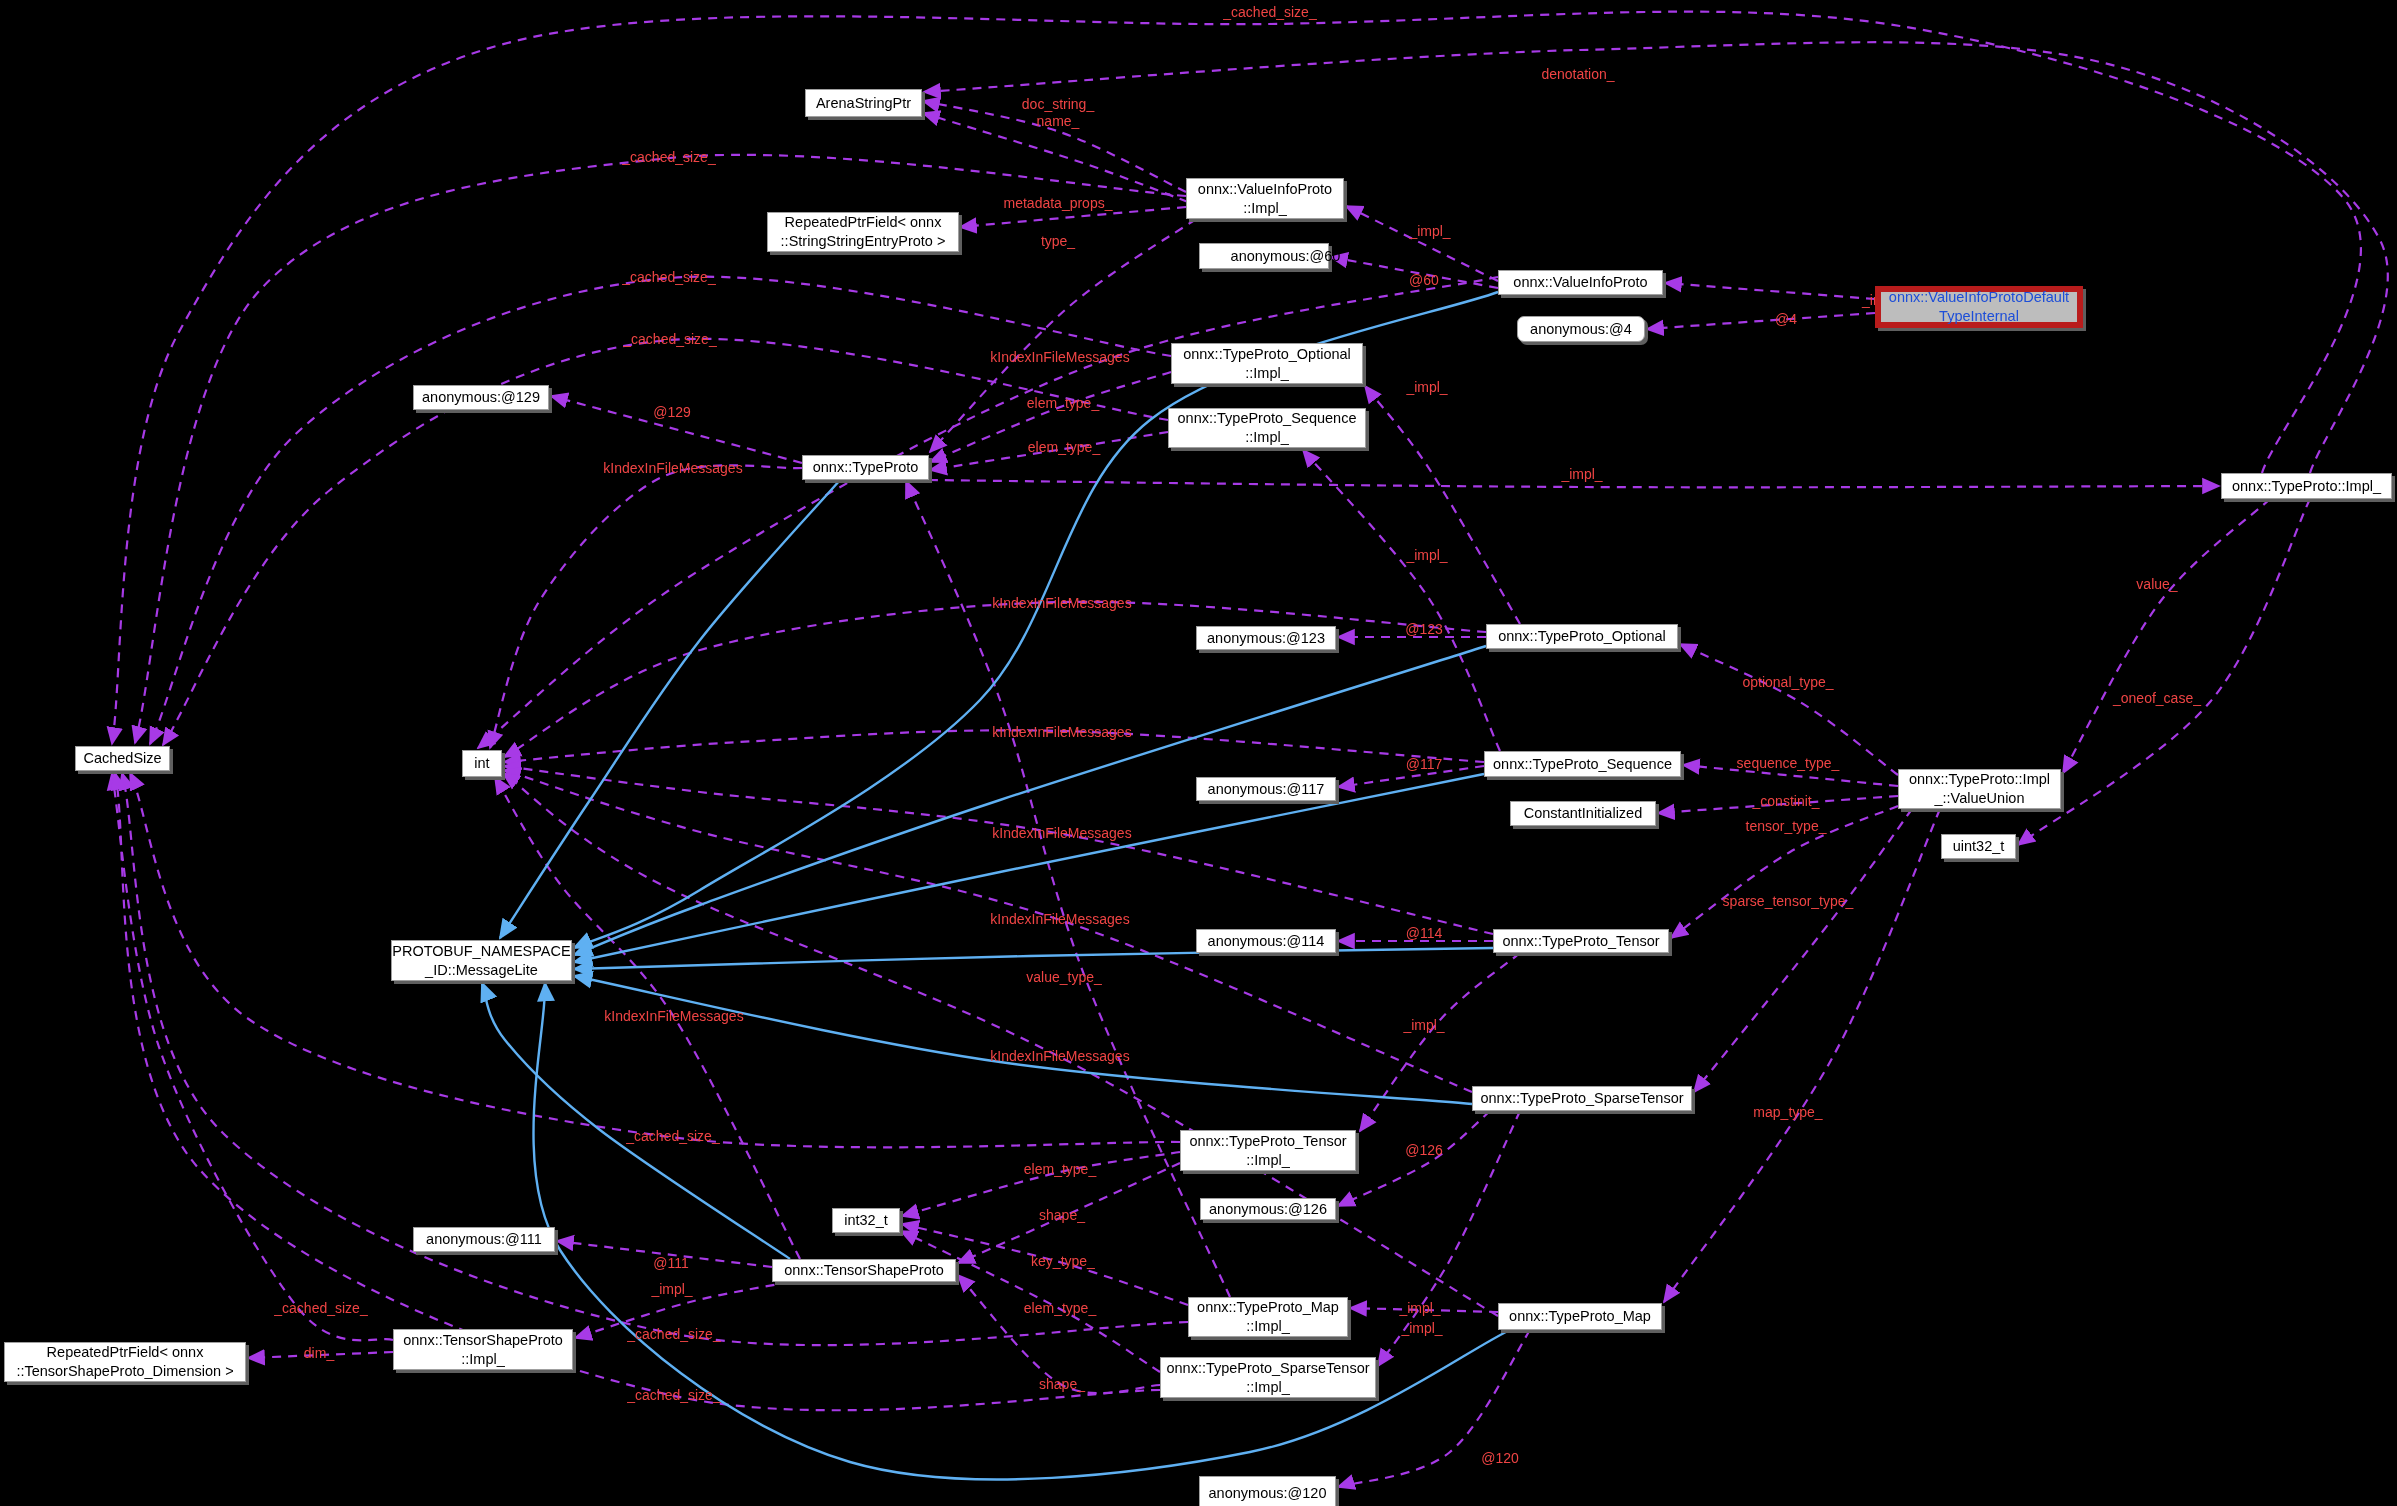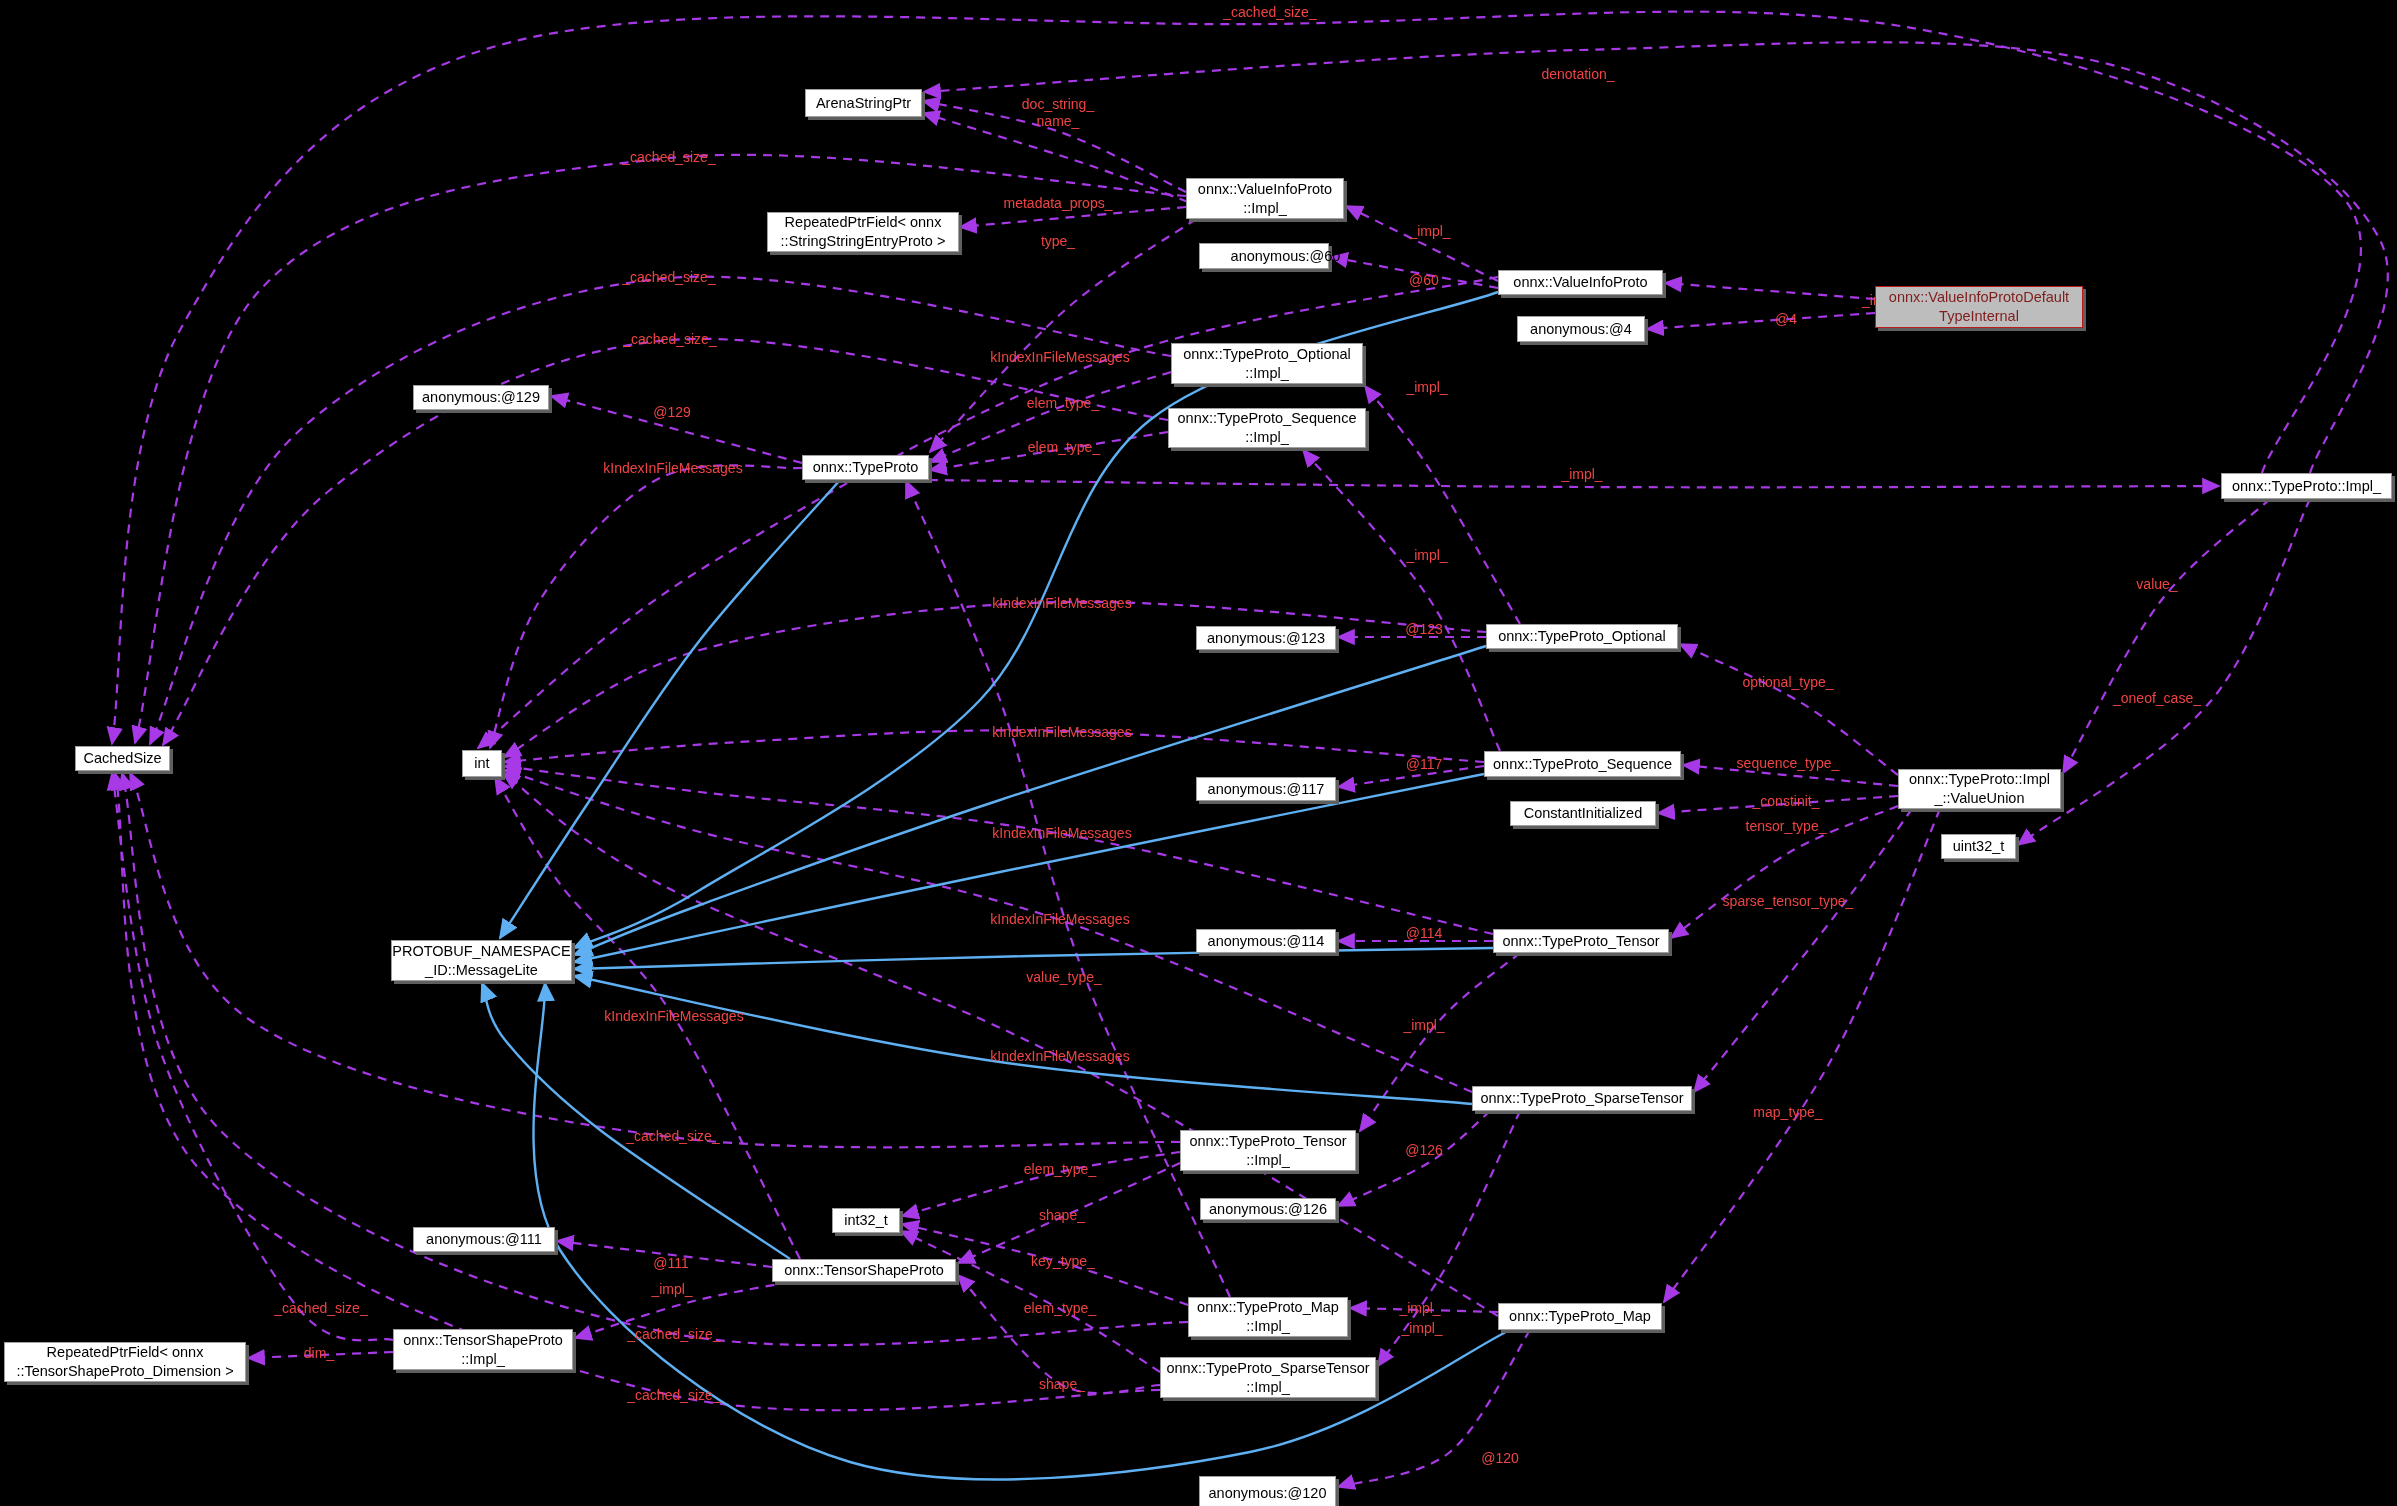--- a/index.html
+++ b/index.html
@@ -20,22 +20,22 @@
     font-size:14.5px;
     line-height:19px;
     display:flex;align-items:center;justify-content:center;
     text-align:center;
     white-space:pre-line;
     box-sizing:border-box;
     z-index:3;
   }
   .node.gray{
     background:#bdbdbd;
-    border:1px solid #b91c1c;
-    color:#7f1d1d;
+    border:6px solid #b91c1c;
+    color:#1d4ed8;
   }
   .edge-label{
     position:absolute;
     transform:translate(-50%,-50%);
     color:#ef4444;
     font-size:14px;
     line-height:17px;
     white-space:pre-line;
     text-align:center;
     z-index:2;
@@ -177,21 +177,21 @@
     <span class="edge-label" style="left: 673px; top: 1136px;">_cached_size_</span>
     <span class="edge-label" style="left: 674px; top: 1334px;">_cached_size_</span>
     <span class="edge-label" style="left: 674px; top: 1395px;">_cached_size_</span>
     <div class="node" style="left: 805px; top: 89px; width: 117px; height: 28px;">ArenaStringPtr</div>
     <div class="node" style="left: 1186px; top: 178px; width: 158px; height: 41px;">onnx::ValueInfoProto
 ::Impl_</div>
     <div class="node" style="left: 767px; top: 212px; width: 192px; height: 40px;">RepeatedPtrField&lt; onnx
 ::StringStringEntryProto &gt;</div>
     <div class="node" style="left: 1199px; top: 243px; width: 130px; height: 26px; padding-left: 43px;">anonymous:@60</div>
     <div class="node" style="left: 1498px; top: 270px; width: 165px; height: 25px;">onnx::ValueInfoProto</div>
-    <div class="node" style="left: 1517px; top: 316px; width: 128px; height: 26px;">anonymous:@4</div>
+    <div class="node" style="left: 1517px; top: 316px; width: 128px; height: 26px; border-radius: 7px;">anonymous:@4</div>
     <div class="node gray" style="left: 1875px; top: 286px; width: 208px; height: 42px;">onnx::ValueInfoProtoDefault
 TypeInternal</div>
     <div class="node" style="left: 1171px; top: 343px; width: 192px; height: 41px;">onnx::TypeProto_Optional
 ::Impl_</div>
     <div class="node" style="left: 413px; top: 385px; width: 136px; height: 25px;">anonymous:@129</div>
     <div class="node" style="left: 1168px; top: 408px; width: 198px; height: 40px;">onnx::TypeProto_Sequence
 ::Impl_</div>
     <div class="node" style="left: 802px; top: 455px; width: 127px; height: 25px;">onnx::TypeProto</div>
     <div class="node" style="left: 2221px; top: 473px; width: 171px; height: 26px;">onnx::TypeProto::Impl_</div>
     <div class="node" style="left: 1196px; top: 626px; width: 140px; height: 24px;">anonymous:@123</div>

